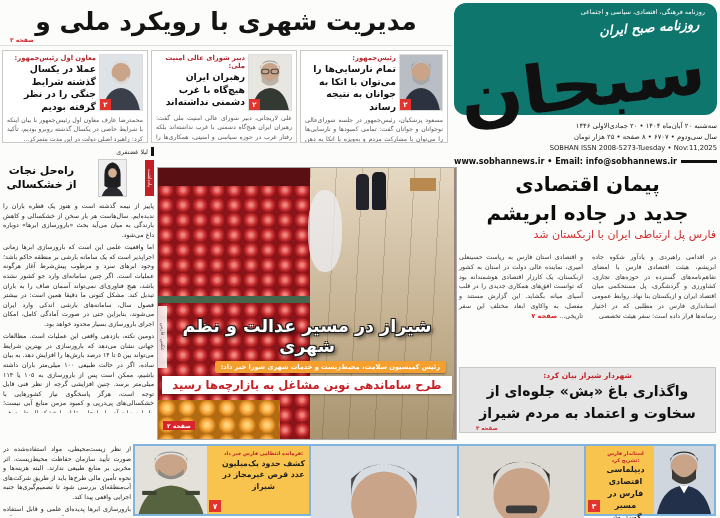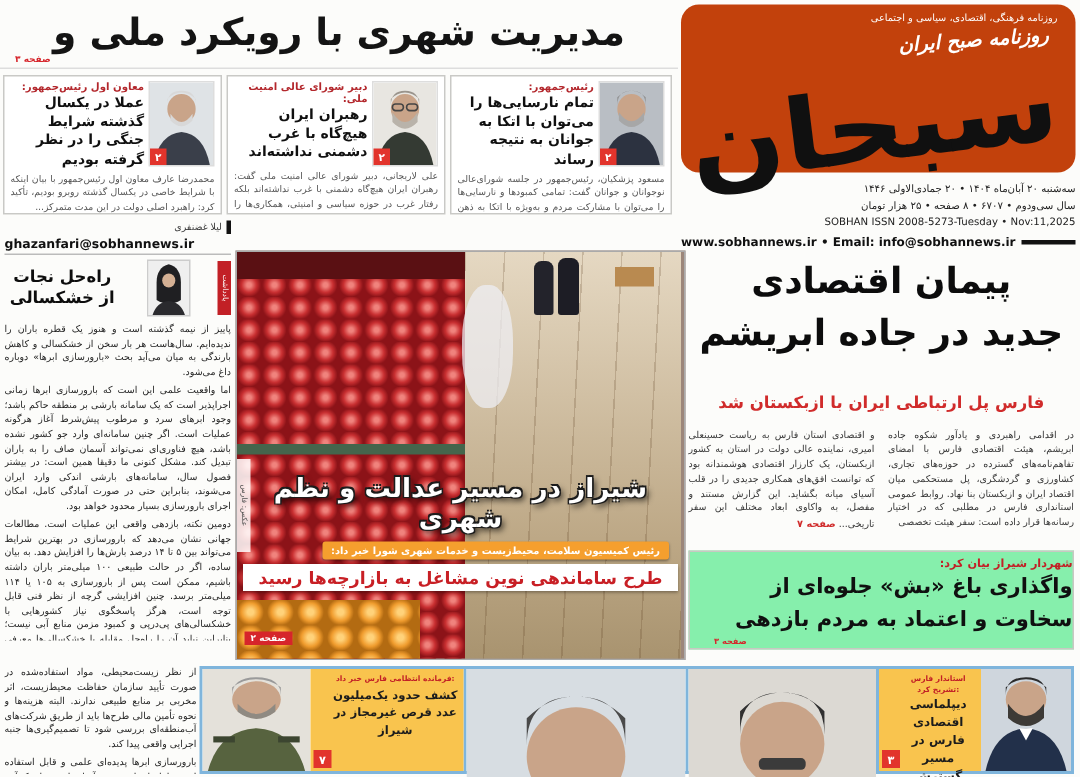--- a/index.html
+++ b/index.html
@@ -6,21 +6,21 @@
   *{box-sizing:border-box;font-family:"DejaVu Sans",sans-serif;}
   .page{position:relative;width:720px;height:518px;background:#fcfcfa;overflow:hidden;direction:rtl;margin:0 auto;}
 
   
   .banner{position:absolute;left:0;top:0;width:452px;height:46px;border-bottom:1px solid #ddd;}
   .banner-h{width:100%;text-align:center;font-size:25px;font-weight:bold;color:#141414;line-height:44px;letter-spacing:-.5px;}
   .banner-ref{position:absolute;left:10px;bottom:2px;font-size:6px;color:#d6252b;font-weight:bold;}
 
   
   .masthead{position:absolute;left:454px;top:3px;width:263px;}
-  .mh-red{position:relative;height:112px;background:#c2410c;border-radius:12px;}
+  .mh-red{position:relative;height:112px;background:#0f766e;border-radius:12px;}
   .mh-tagline{position:absolute;top:5px;right:12px;color:#fff;font-size:6.5px;}
   .mh-sub{position:absolute;top:17px;right:18px;color:#fff;font-size:13px;font-weight:bold;font-style:italic;transform:rotate(-4deg);}
   .mh-logo{position:absolute;bottom:-18px;left:10px;font-size:66px;font-weight:bold;color:#101010;transform:rotate(-7deg) scaleX(1.12);transform-origin:left bottom;line-height:1;}
   .mh-dates{margin-top:6px;text-align:left;direction:rtl;font-size:6.8px;color:#222;line-height:1.65;padding-left:2px;}
   .mh-dates div{text-align:right;}
   .mh-contact{display:flex;align-items:center;gap:4px;direction:ltr;margin-top:2px;}
   .mh-contact span{font-size:8px;font-weight:bold;color:#111;white-space:nowrap;}
   .mh-contact i{flex:1;height:3px;background:#111;display:block;}
 
   
@@ -66,28 +66,28 @@
   .carton{position:absolute;left:252px;top:10px;width:26px;height:13px;background:#b98a50;}
   .mk-hl{position:absolute;top:148px;left:4px;right:4px;text-align:center;color:#fff;font-weight:bold;font-size:17.5px;
     text-shadow:1px 1px 0 #1c1c1c,-1px -1px 0 #1c1c1c,1px -1px 0 #1c1c1c,-1px 1px 0 #1c1c1c,2px 2px 4px rgba(0,0,0,.8);}
   .mk-kick{position:absolute;top:193px;right:10px;background:#f59f2e;color:#fff;font-size:6.6px;font-weight:bold;padding:2px 6px;border-radius:2px;box-shadow:0 1px 2px rgba(0,0,0,.4);text-align:center;}
   .mk-sub{position:absolute;top:208px;left:4px;right:4px;background:#fff;color:#c81f25;font-weight:bold;font-size:11.5px;text-align:center;padding:2px 4px;box-shadow:0 1px 2px rgba(0,0,0,.35);}
   .mk-ref{position:absolute;bottom:9px;left:5px;background:#d6252b;color:#fff;font-size:6px;font-weight:bold;padding:1px 4px;}
   .mk-credit{position:absolute;left:0;top:138px;width:9px;height:62px;background:rgba(255,255,255,.85);color:#555;font-size:5px;writing-mode:vertical-rl;display:flex;align-items:center;justify-content:center;}
 
   
   .lead{position:absolute;left:459px;top:170px;width:257px;}
-  .lead-h{font-size:24px;font-weight:bold;color:#0c0c0c;text-align:center;line-height:1.45;letter-spacing:-.5px;}
-  .lead-sub{margin-top:22px;text-align:center;color:#d02b2b;font-weight:bold;font-size:11px;}
+  .lead-h{font-size:20px;font-weight:bold;color:#0c0c0c;text-align:center;line-height:1.45;letter-spacing:-.5px;}
+  .lead-sub{margin-top:0;color:#d02b2b;font-weight:normal;font-size:11px;}
   .lead-cols{display:flex;gap:9px;margin-top:11px;}
   .lead-cols .col{flex:1;font-size:6.3px;line-height:1.55;color:#333;text-align:justify;}
   .lead-ref{color:#d02b2b;font-weight:bold;font-size:6.5px;}
 
   
-  .mayor{position:absolute;left:459px;top:367px;width:257px;height:66px;background:#86efac;border:1px solid #c8c8c2;padding-top:3px;}
+  .mayor{position:absolute;left:459px;top:367px;width:257px;height:66px;background:#e5e5e5;border:1px solid #c8c8c2;text-align:center;padding-top:3px;}
   .mayor .kick{color:#c22026;font-weight:bold;font-size:7.5px;}
   .mayor .hl{font-size:14px;font-weight:bold;color:#101010;line-height:1.55;margin-top:1px;}
   .mayor .ref{position:absolute;left:16px;bottom:1px;font-size:5.5px;color:#d6252b;font-weight:bold;}
 
   
   .bstrip{position:absolute;left:133px;top:444px;width:583px;height:72px;border:2px solid #7fb5dc;background:#fff;display:flex;direction:ltr;}
   .bsep{border-right:2px solid #7fb5dc;}
   .b-kick{color:#c22026;font-weight:bold;font-size:5px;line-height:1.3;}
   .b-hl{font-weight:bold;color:#1c1c1c;}
   .bpolice{width:176px;display:flex;}
@@ -193,21 +193,20 @@
       </div>
     </div>
     <div class="body">مسعود پزشکیان، رئیس‌جمهور در جلسه شورای‌عالی نوجوانان و جوانان گفت: تمامی کمبودها و نارسایی‌ها را می‌توان با مشارکت مردم و به‌ویژه با اتکا به ذهن پویا و خلاق نوجوانان و جوانان به نتیجه رساند.</div>
   </div>
 
   <div class="opinion">
     <div class="op-author">
       <span class="op-bar"></span>
       <span>لیلا غضنفری</span>
     </div>
-    <div class="op-email">ghazanfari@sobhannews.ir</div>
     <div class="op-head">
       <div class="op-ribbon">یادداشت</div>
       <div class="op-photo">
         <svg class="pt" viewBox="0 0 40 50" preserveAspectRatio="none">
             <rect width="40" height="50" fill="#efefef"></rect>
             <path d="M20 3 Q8 6 8 20 L8 36 Q20 43 32 36 L32 20 Q32 6 20 3 Z" fill="#1f1f22"></path>
             <circle cx="20" cy="18" r="6.5" fill="#d4b094"></circle>
             <path d="M4 50 Q8 38 20 37 Q32 38 36 50 Z" fill="#2a2a2e"></path>
           </svg>
       </div>
@@ -250,21 +249,21 @@
       <div class="col">در اقدامی راهبردی و یادآور شکوه جاده ابریشم، هیئت اقتصادی فارس با امضای تفاهم‌نامه‌های گسترده در حوزه‌های تجاری، کشاورزی و گردشگری، پل مستحکمی میان اقتصاد ایران و ازبکستان بنا نهاد. روابط عمومی استانداری فارس در مطلبی که در اختیار رسانه‌ها قرار داده است: سفر هیئت تخصصی</div>
       <div class="col">
         <span>و اقتصادی استان فارس به ریاست حسینعلی امیری، نماینده عالی دولت در استان به کشور ازبکستان، یک کارزار اقتصادی هوشمندانه بود که توانست افق‌های همکاری جدیدی را در قلب آسیای میانه بگشاید. این گزارش مستند و مفصل، به واکاوی ابعاد مختلف این سفر تاریخی...</span>
         <span class="lead-ref">صفحه ۷</span>
       </div>
     </div>
   </div>
 
   <div class="mayor">
     <div class="kick">شهردار شیراز بیان کرد:</div>
-    <div class="hl">واگذاری باغ «بش» جلوه‌ای از سخاوت و اعتماد به مردم بازدهی</div>
+    <div class="hl">واگذاری باغ «بش» جلوه‌ای از سخاوت و اعتماد به مردم شیراز</div>
     <div class="ref">صفحه ۳</div>
   </div>
 
   <div class="bstrip">
 
     <div class="bpolice bsep">
       <div class="ph">
         <svg class="pt" viewBox="0 0 40 50" preserveAspectRatio="none">
             <rect width="40" height="50" fill="#e4e1da"></rect>
             <circle cx="20" cy="15" r="9" fill="#c9a489"></circle>

